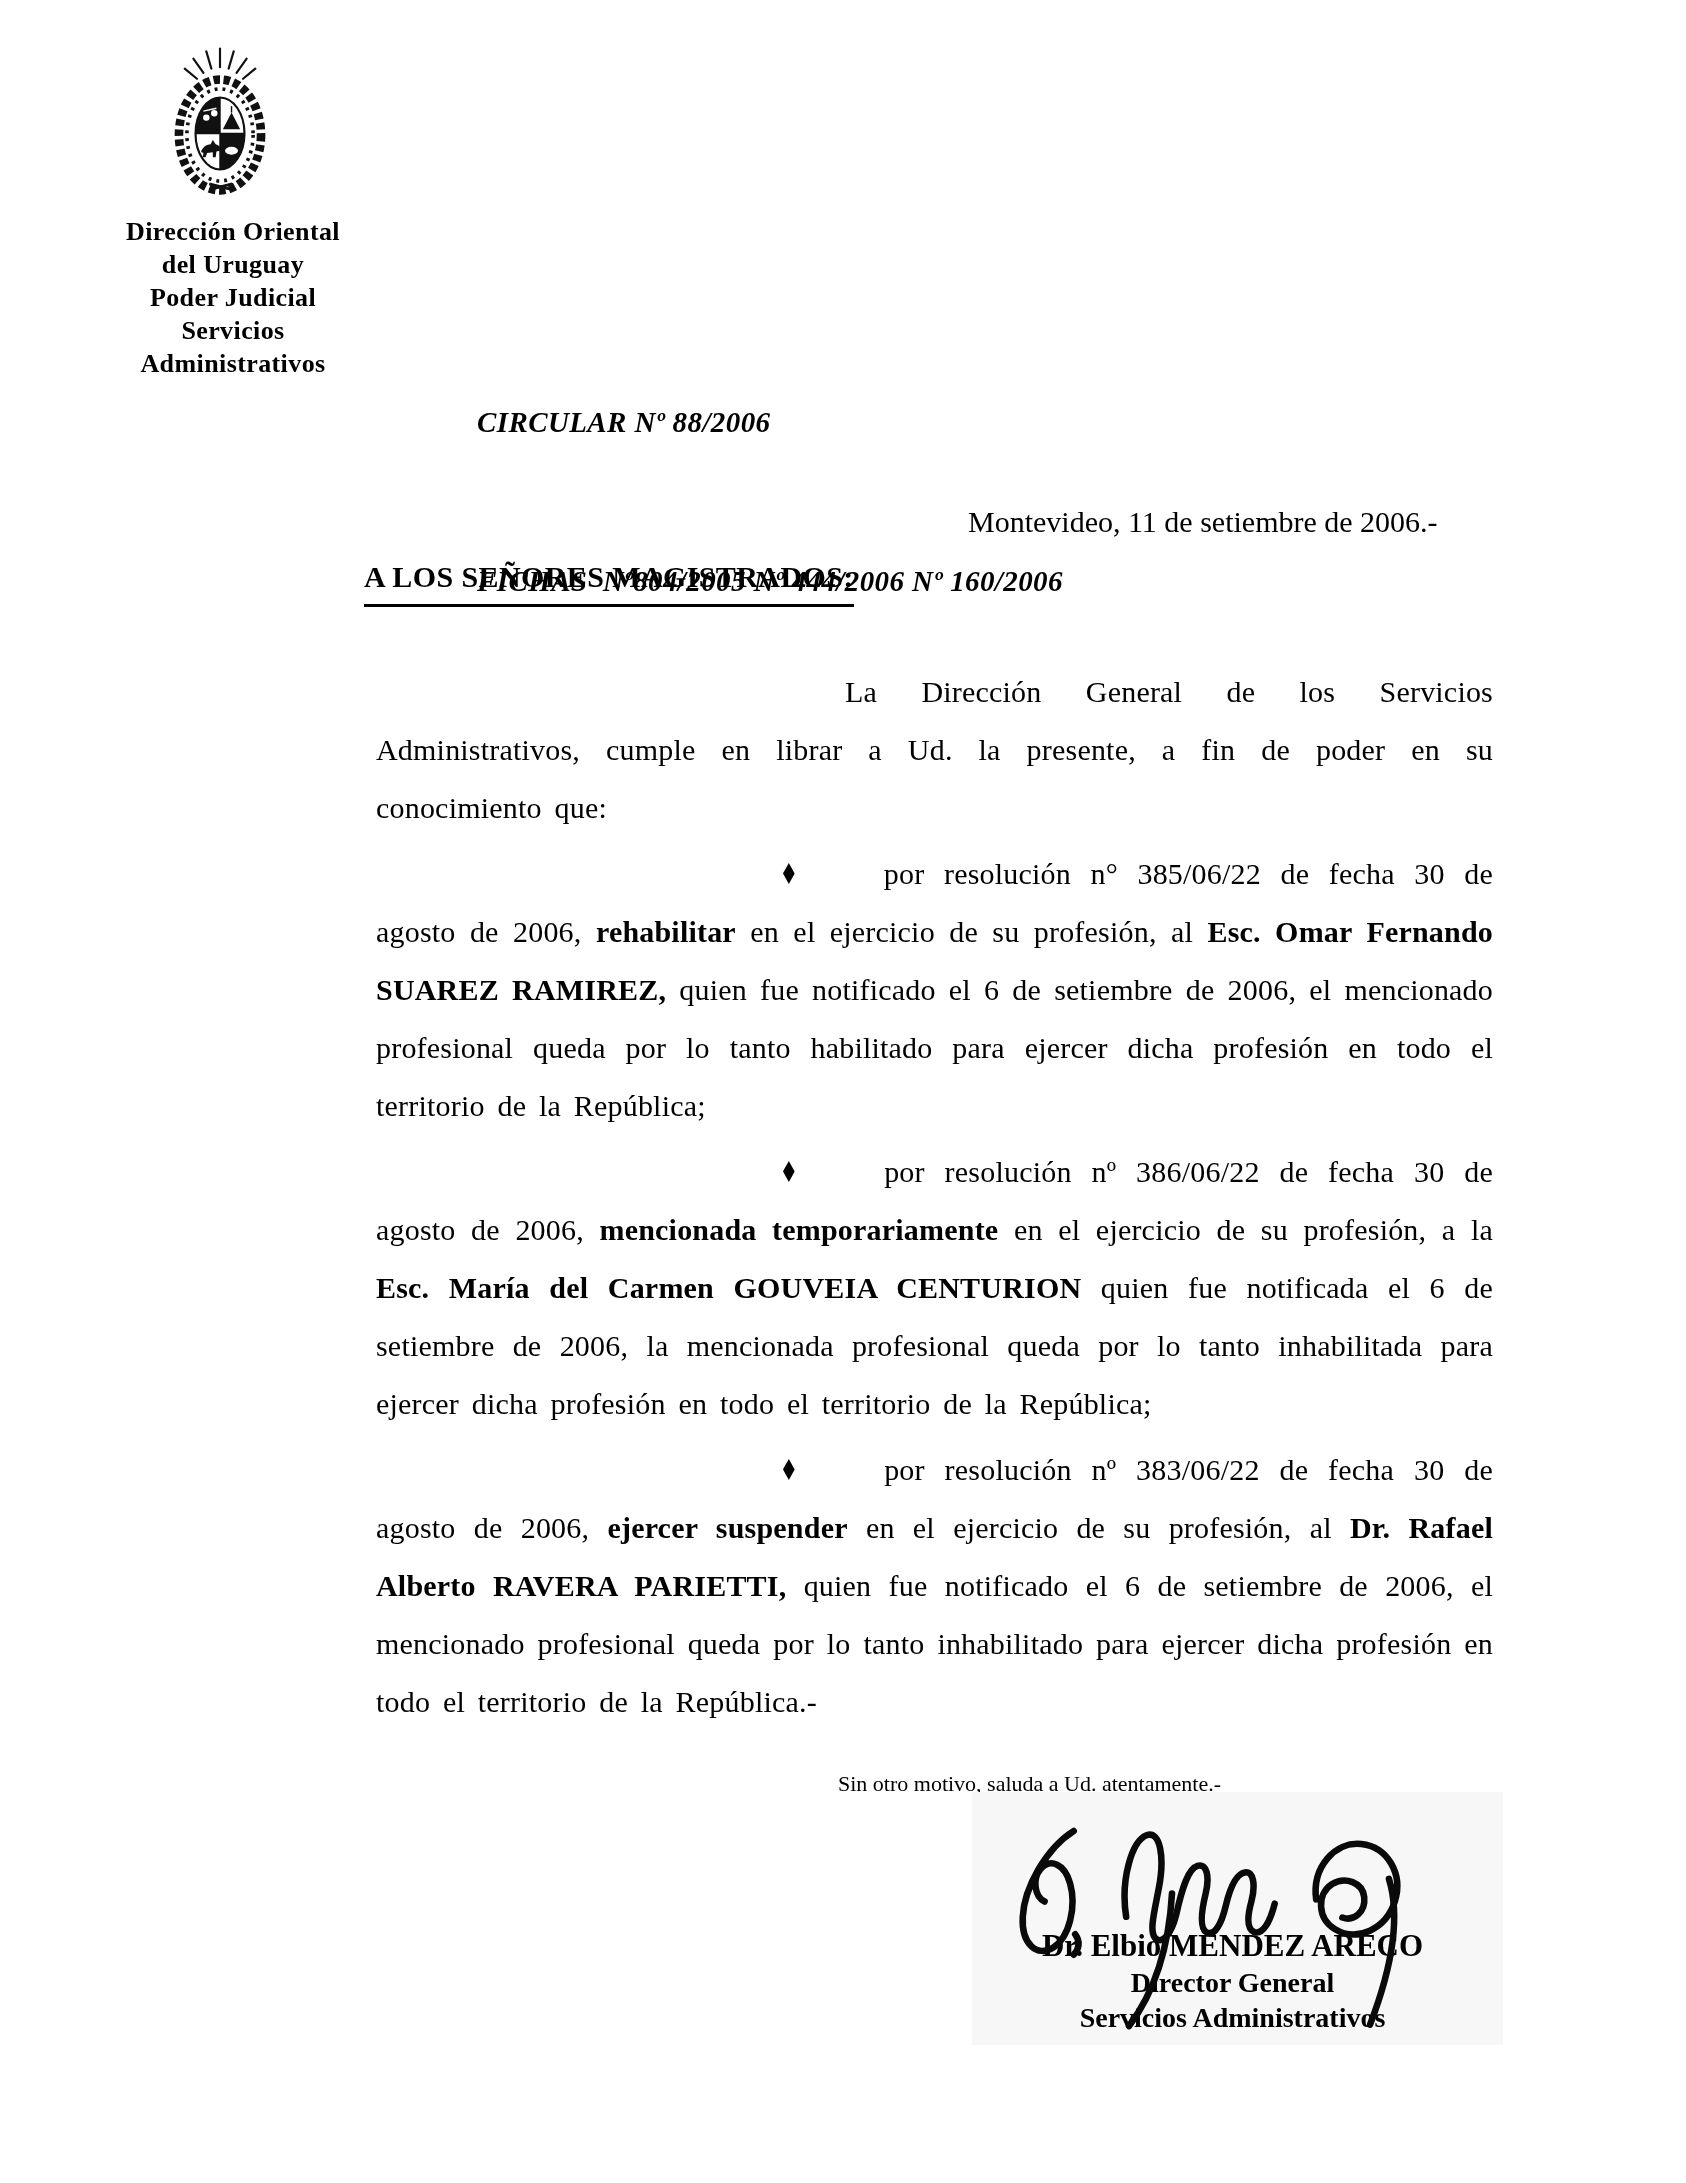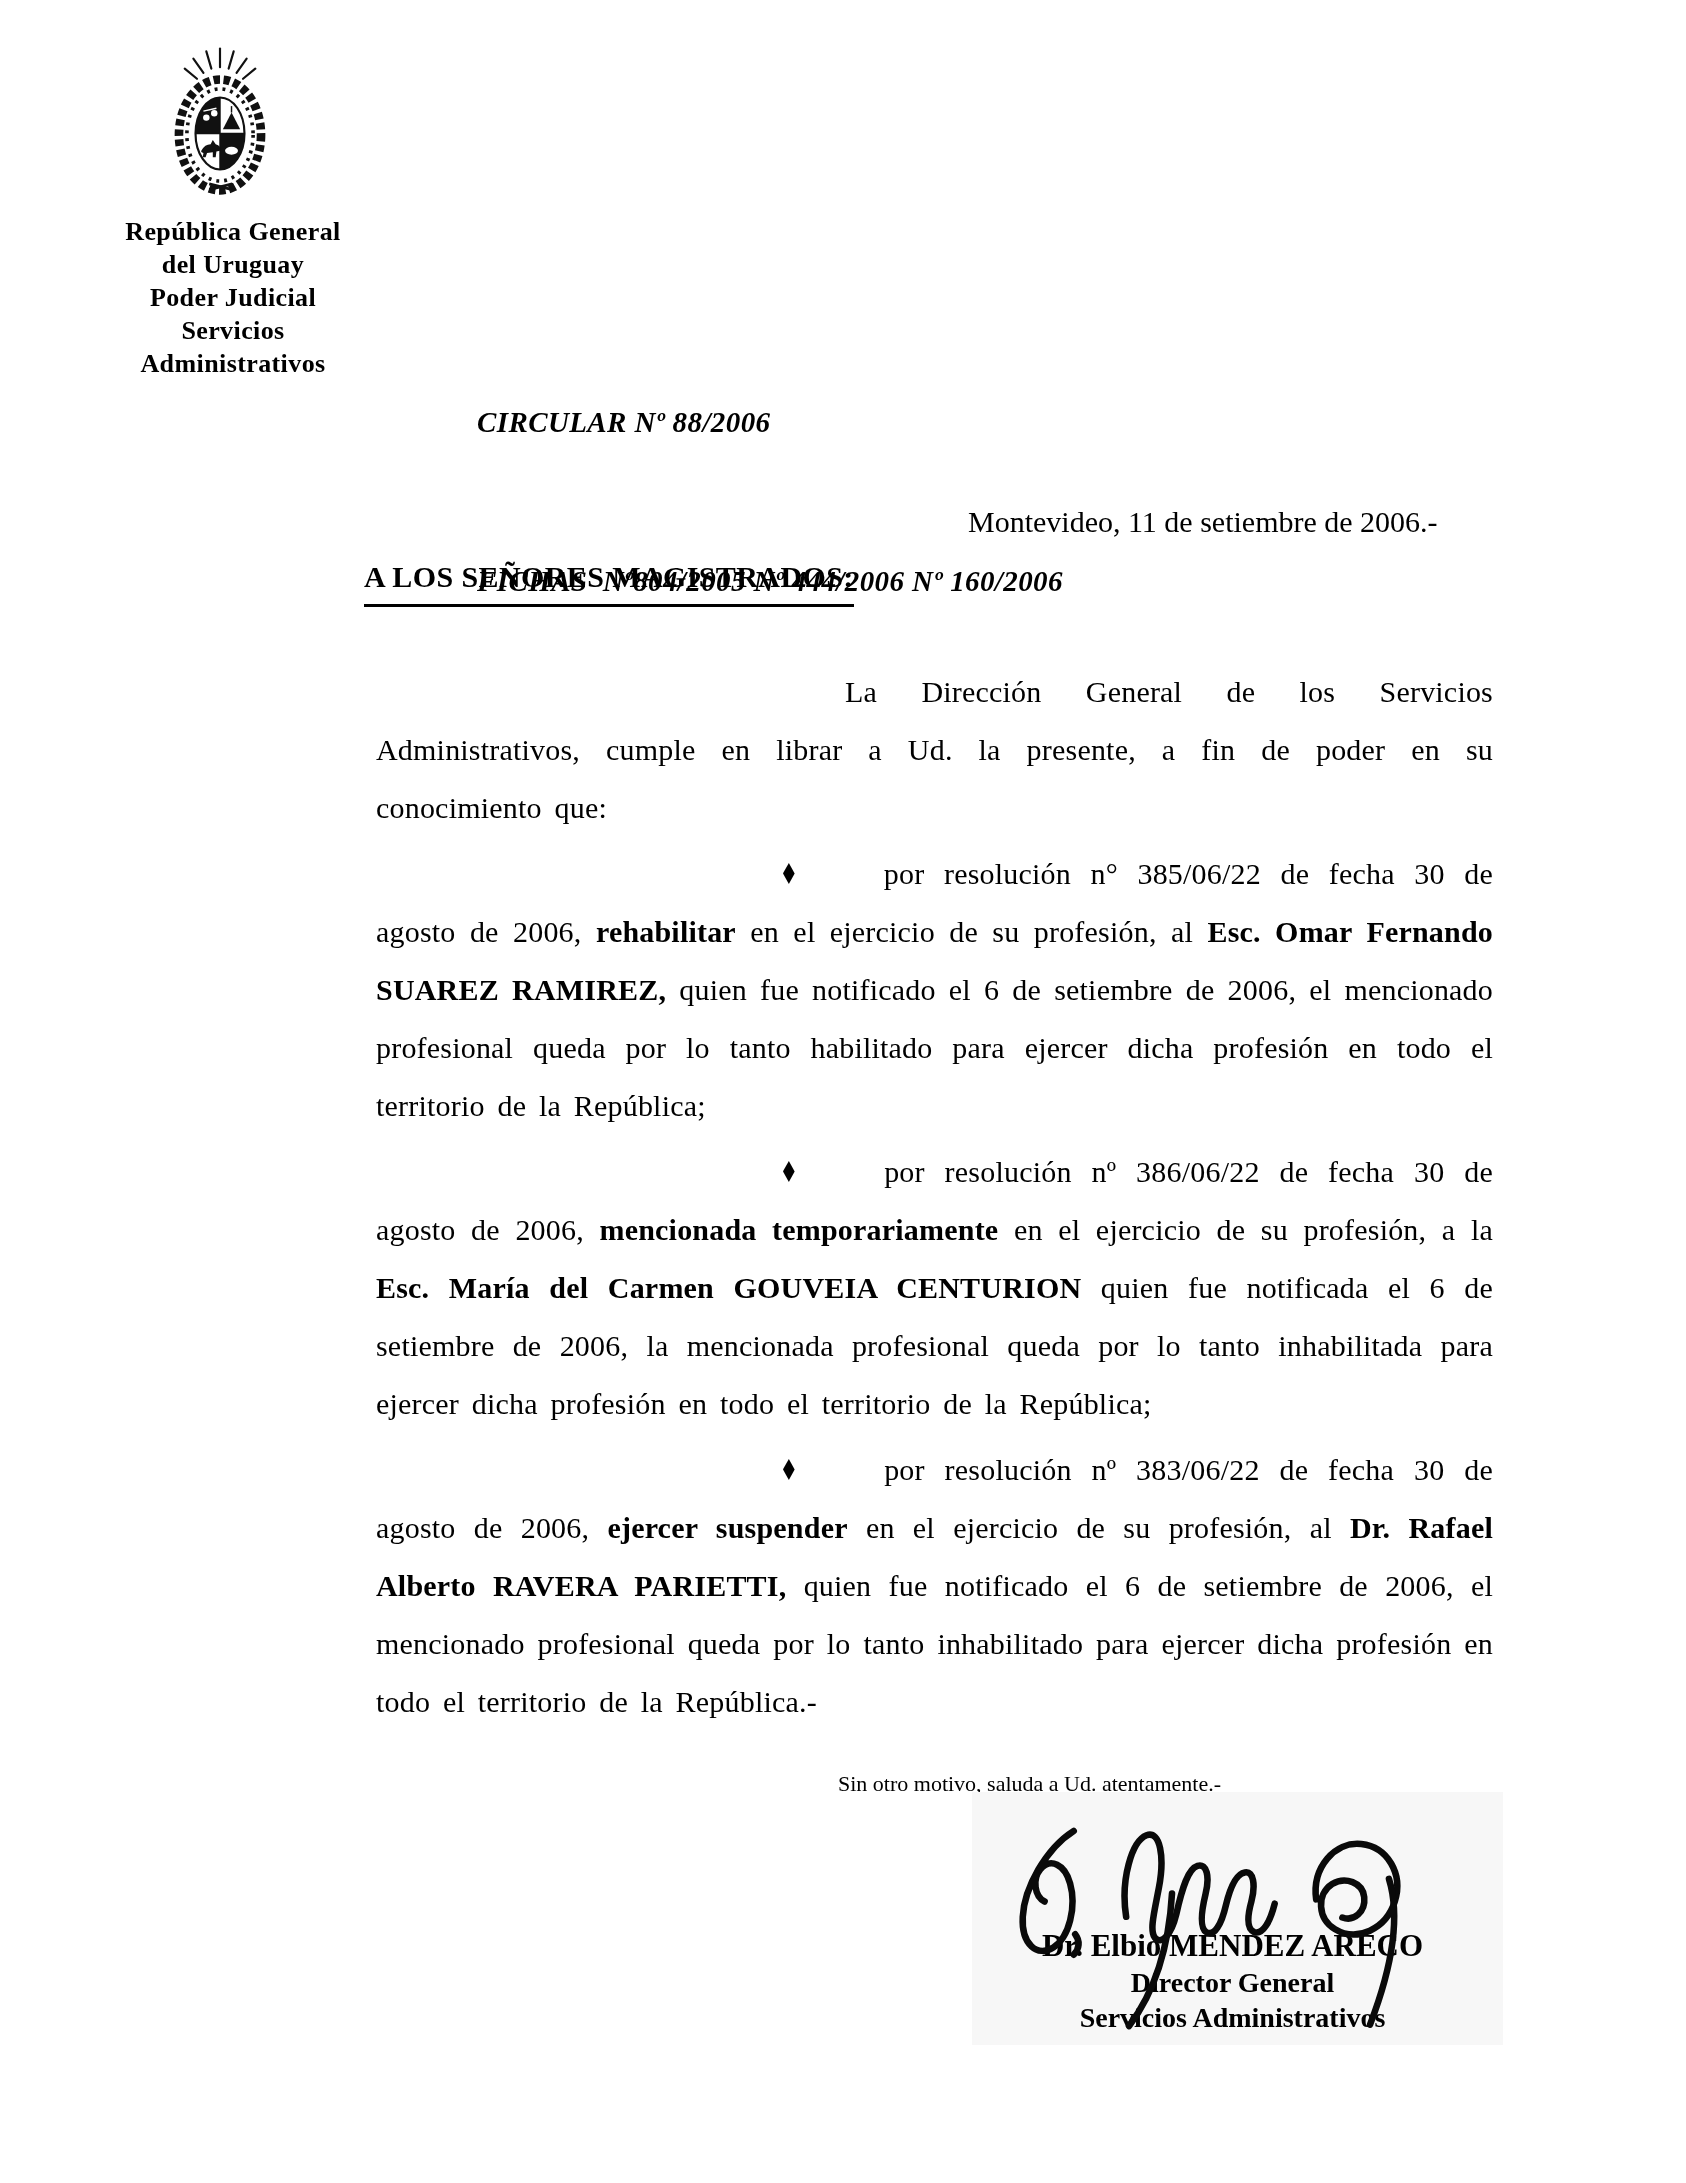--- a/index.html
+++ b/index.html
@@ -144,21 +144,21 @@
     <line x1="91" y1="99" x2="91" y2="90" stroke="#111" stroke-width="2"></line>
     <circle cx="56" cy="106" r="4.5" fill="#fff"></circle>
     <circle cx="67" cy="100" r="4.5" fill="#fff"></circle>
     <line x1="52" y1="97" x2="70" y2="93" stroke="#fff" stroke-width="2"></line>
     <path d="M49 152 q5 -9 13 -9 l3 -6 4 6 q8 2 6 9 l-5 1 -1 8 -4 0 0 -7 -8 1 -2 6 -4 0 1 -6 q-4 -1 -3 -3 z" fill="#111"></path>
     <ellipse cx="91" cy="152" rx="9" ry="5.5" fill="#fff"></ellipse>
     <path d="M60 206 L92 198 M60 198 L92 206" stroke="#111" stroke-width="4"></path>
   </svg>
 
   <div class="org-block">
-    <div>República General</div>
+    <div>Dirección Oriental</div>
     <div>del Uruguay</div>
     <div>Poder Judicial</div>
     <div>Servicios</div>
     <div>Administrativos</div>
   </div>
 
   <div class="circular-block">
     <div>CIRCULAR Nº 88/2006</div>
     <div>FICHAS  Nº804/2005 Nº 444/2006 Nº 160/2006</div>
   </div>

